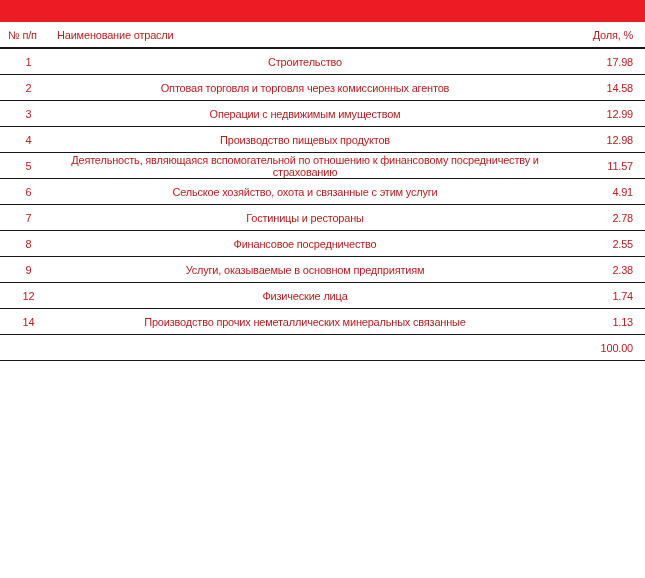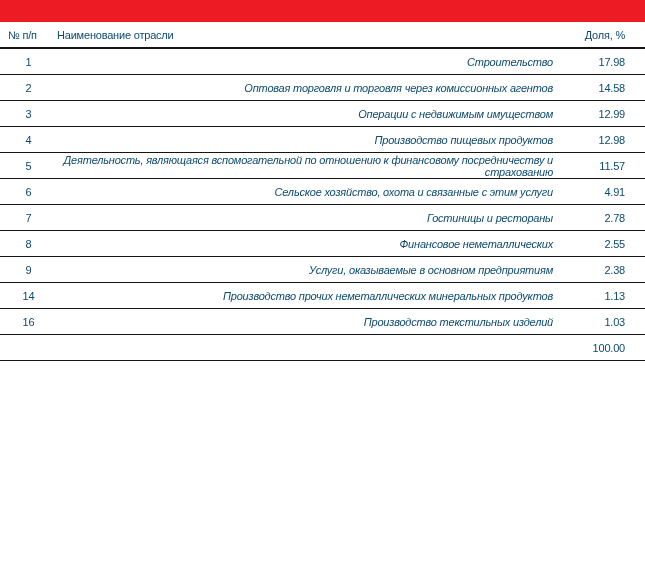--- a/index.html
+++ b/index.html
@@ -6,21 +6,21 @@
     margin: 0;
     padding: 0;
     background: #ffffff;
   }
   .page {
     position: relative;
     width: 645px;
     height: 522px;
     background: #ffffff;
     font-family: "Liberation Sans", sans-serif;
-    color: #0c4a6e;
+    color: #b91c1c;
     overflow: hidden;
   }
   .red-bar {
     width: 645px;
     height: 22px;
   }
   table.share-table {
     width: 645px;
     border-collapse: collapse;
     table-layout: fixed;
@@ -44,28 +44,27 @@
   th.h-num {
     text-align: left;
     padding-left: 8px;
   }
   th.h-name {
     text-align: left;
     margin-top: 20px;
   }
   th.h-share, td.v-share {
     text-align: right;
-    padding-right: 20px;
+    padding-right: 12px;
   }
   td.v-num {
     text-align: center;
   }
   td.v-name {
-    text-align: right;
-    font-style: italic;
+    text-align: center;
   }
   tfoot td {
     border-bottom: 2px solid #141414;
     font-weight: bold;
   }
 </style>
 </head>
 <body>
 
 <div class="page">
@@ -115,37 +114,37 @@
           <td class="v-name">Сельское хозяйство, охота и связанные с этим услуги</td>
           <td class="v-share">4.91</td>
         </tr>
         <tr>
           <td class="v-num">7</td>
           <td class="v-name">Гостиницы и рестораны</td>
           <td class="v-share">2.78</td>
         </tr>
         <tr>
           <td class="v-num">8</td>
-          <td class="v-name">Финансовое неметаллических</td>
+          <td class="v-name">Финансовое посредничество</td>
           <td class="v-share">2.55</td>
         </tr>
         <tr>
           <td class="v-num">9</td>
           <td class="v-name">Услуги, оказываемые в основном предприятиям</td>
           <td class="v-share">2.38</td>
         </tr>
         <tr>
-          <td class="v-num">14</td>
-          <td class="v-name">Производство прочих неметаллических минеральных продуктов</td>
-          <td class="v-share">1.13</td>
+          <td class="v-num">12</td>
+          <td class="v-name">Физические лица</td>
+          <td class="v-share">1.74</td>
         </tr>
         <tr>
-          <td class="v-num">16</td>
-          <td class="v-name">Производство текстильных изделий</td>
-          <td class="v-share">1.03</td>
+          <td class="v-num">14</td>
+          <td class="v-name">Производство прочих неметаллических минеральных связанные</td>
+          <td class="v-share">1.13</td>
         </tr>
       </tbody>
     <tfoot>
       <tr>
         <td class="v-num"></td>
         <td class="v-name"></td>
         <td class="v-share">100.00</td>
       </tr>
     </tfoot>
   </table>

